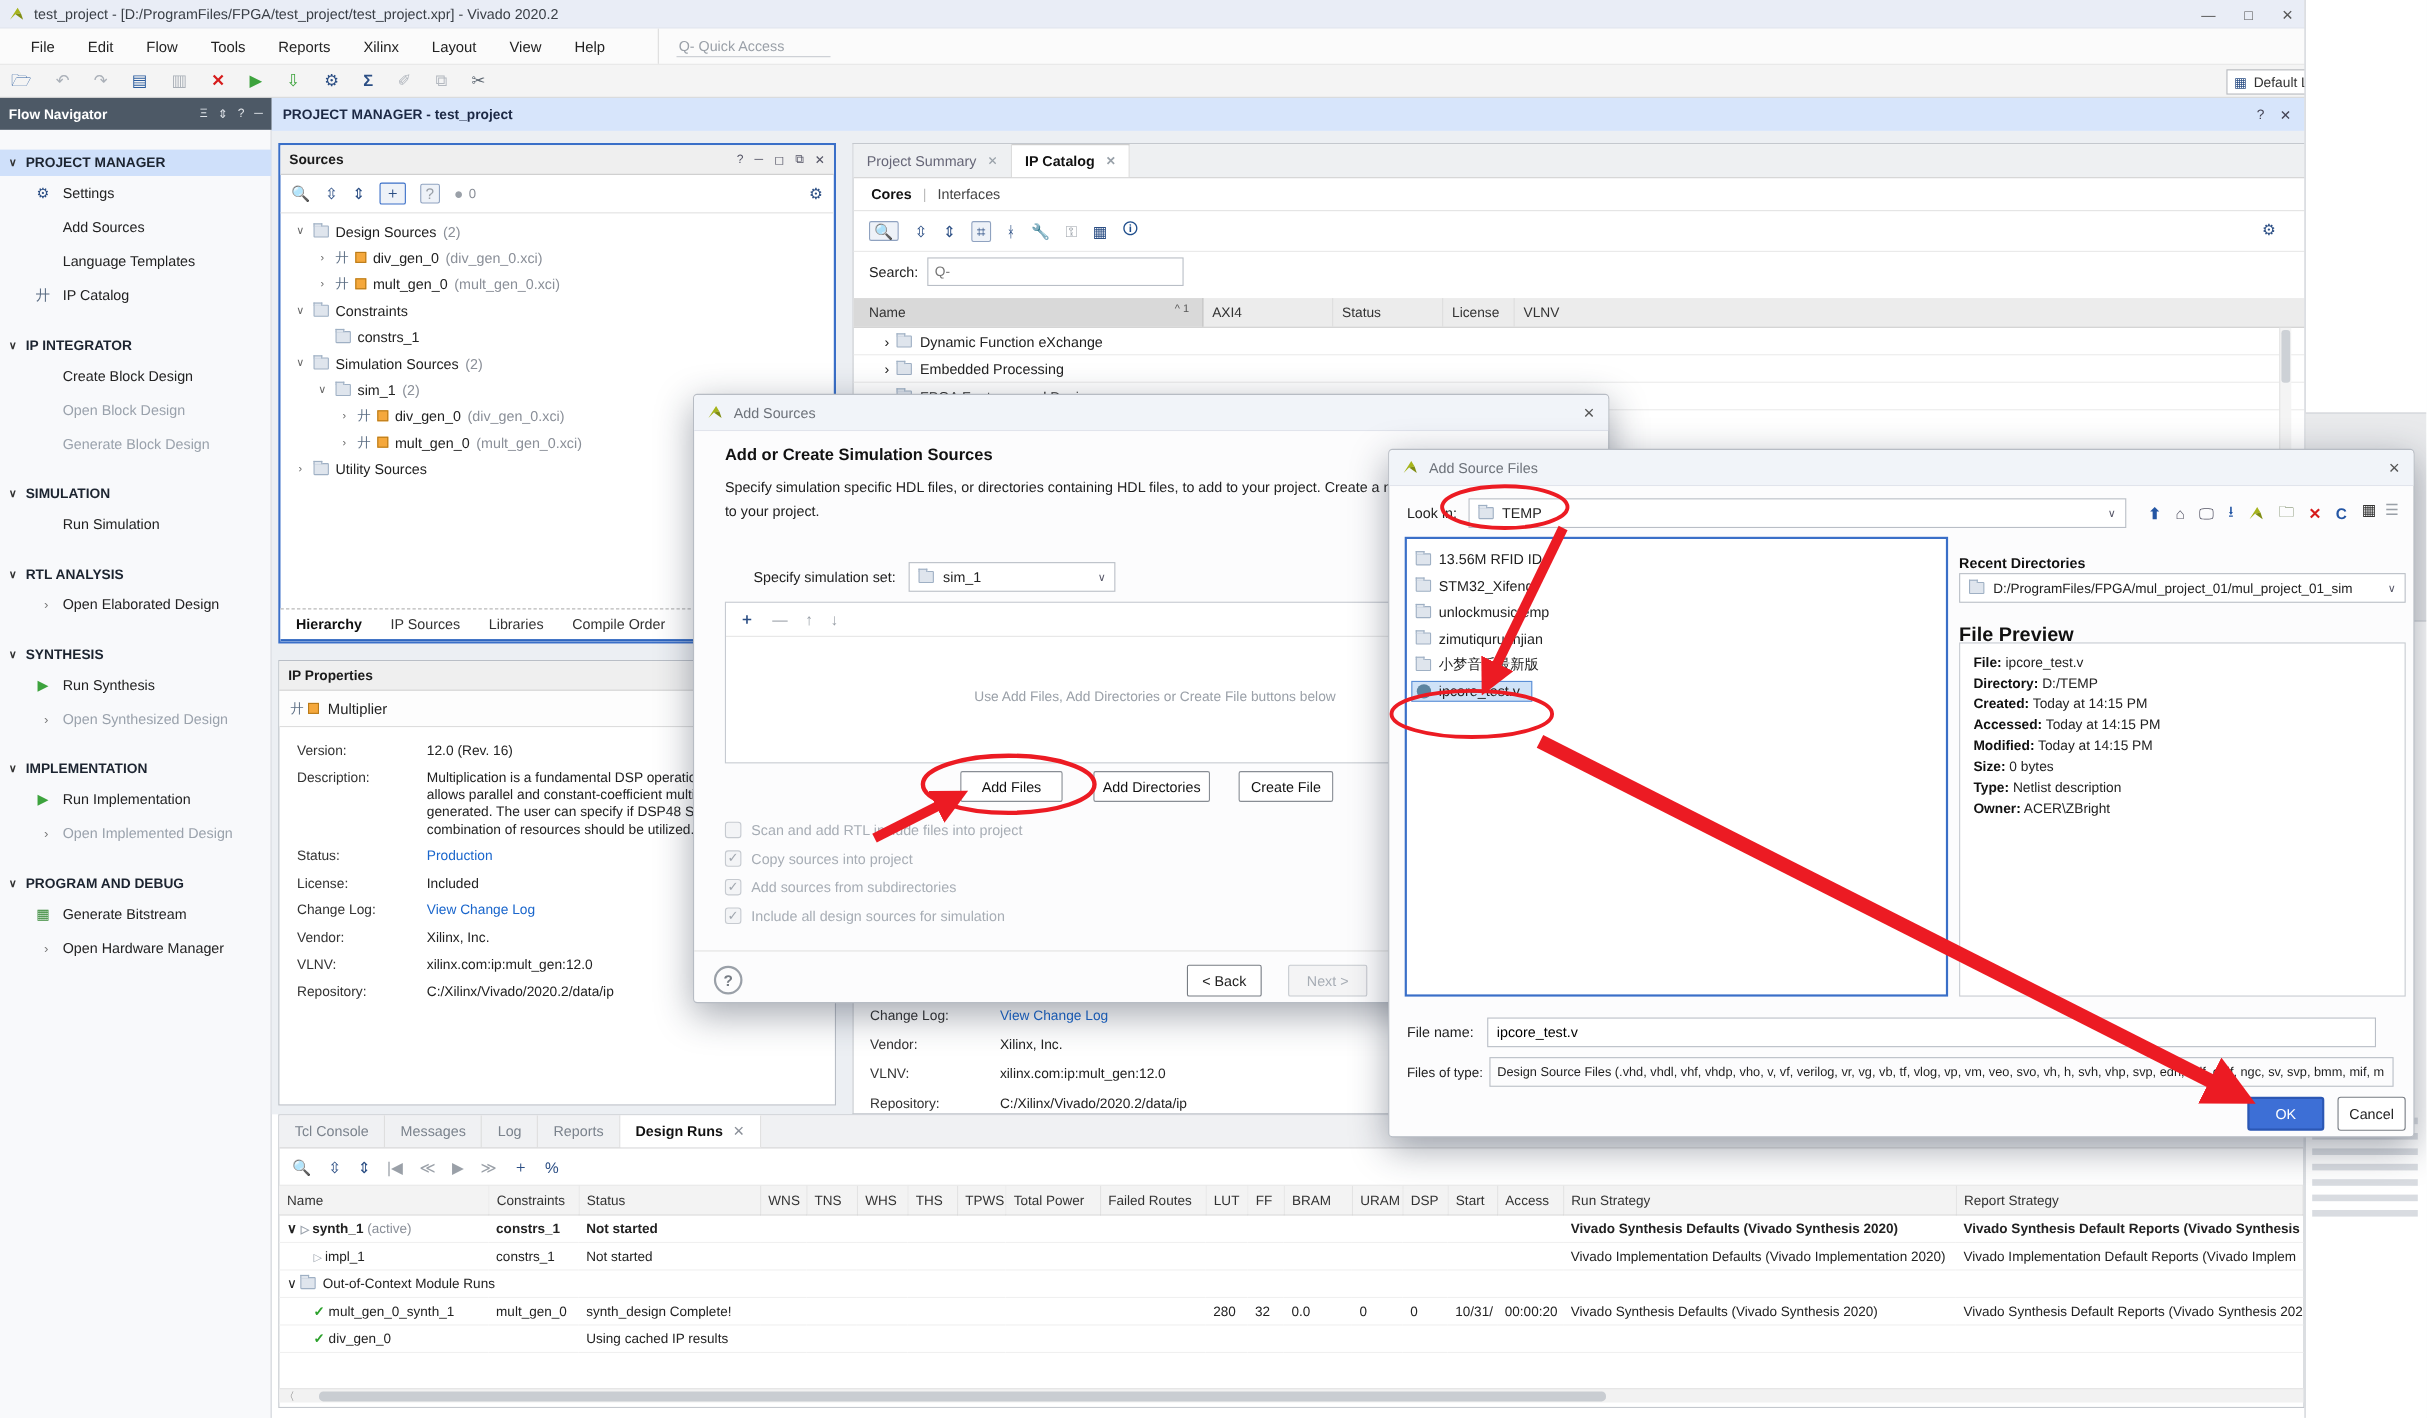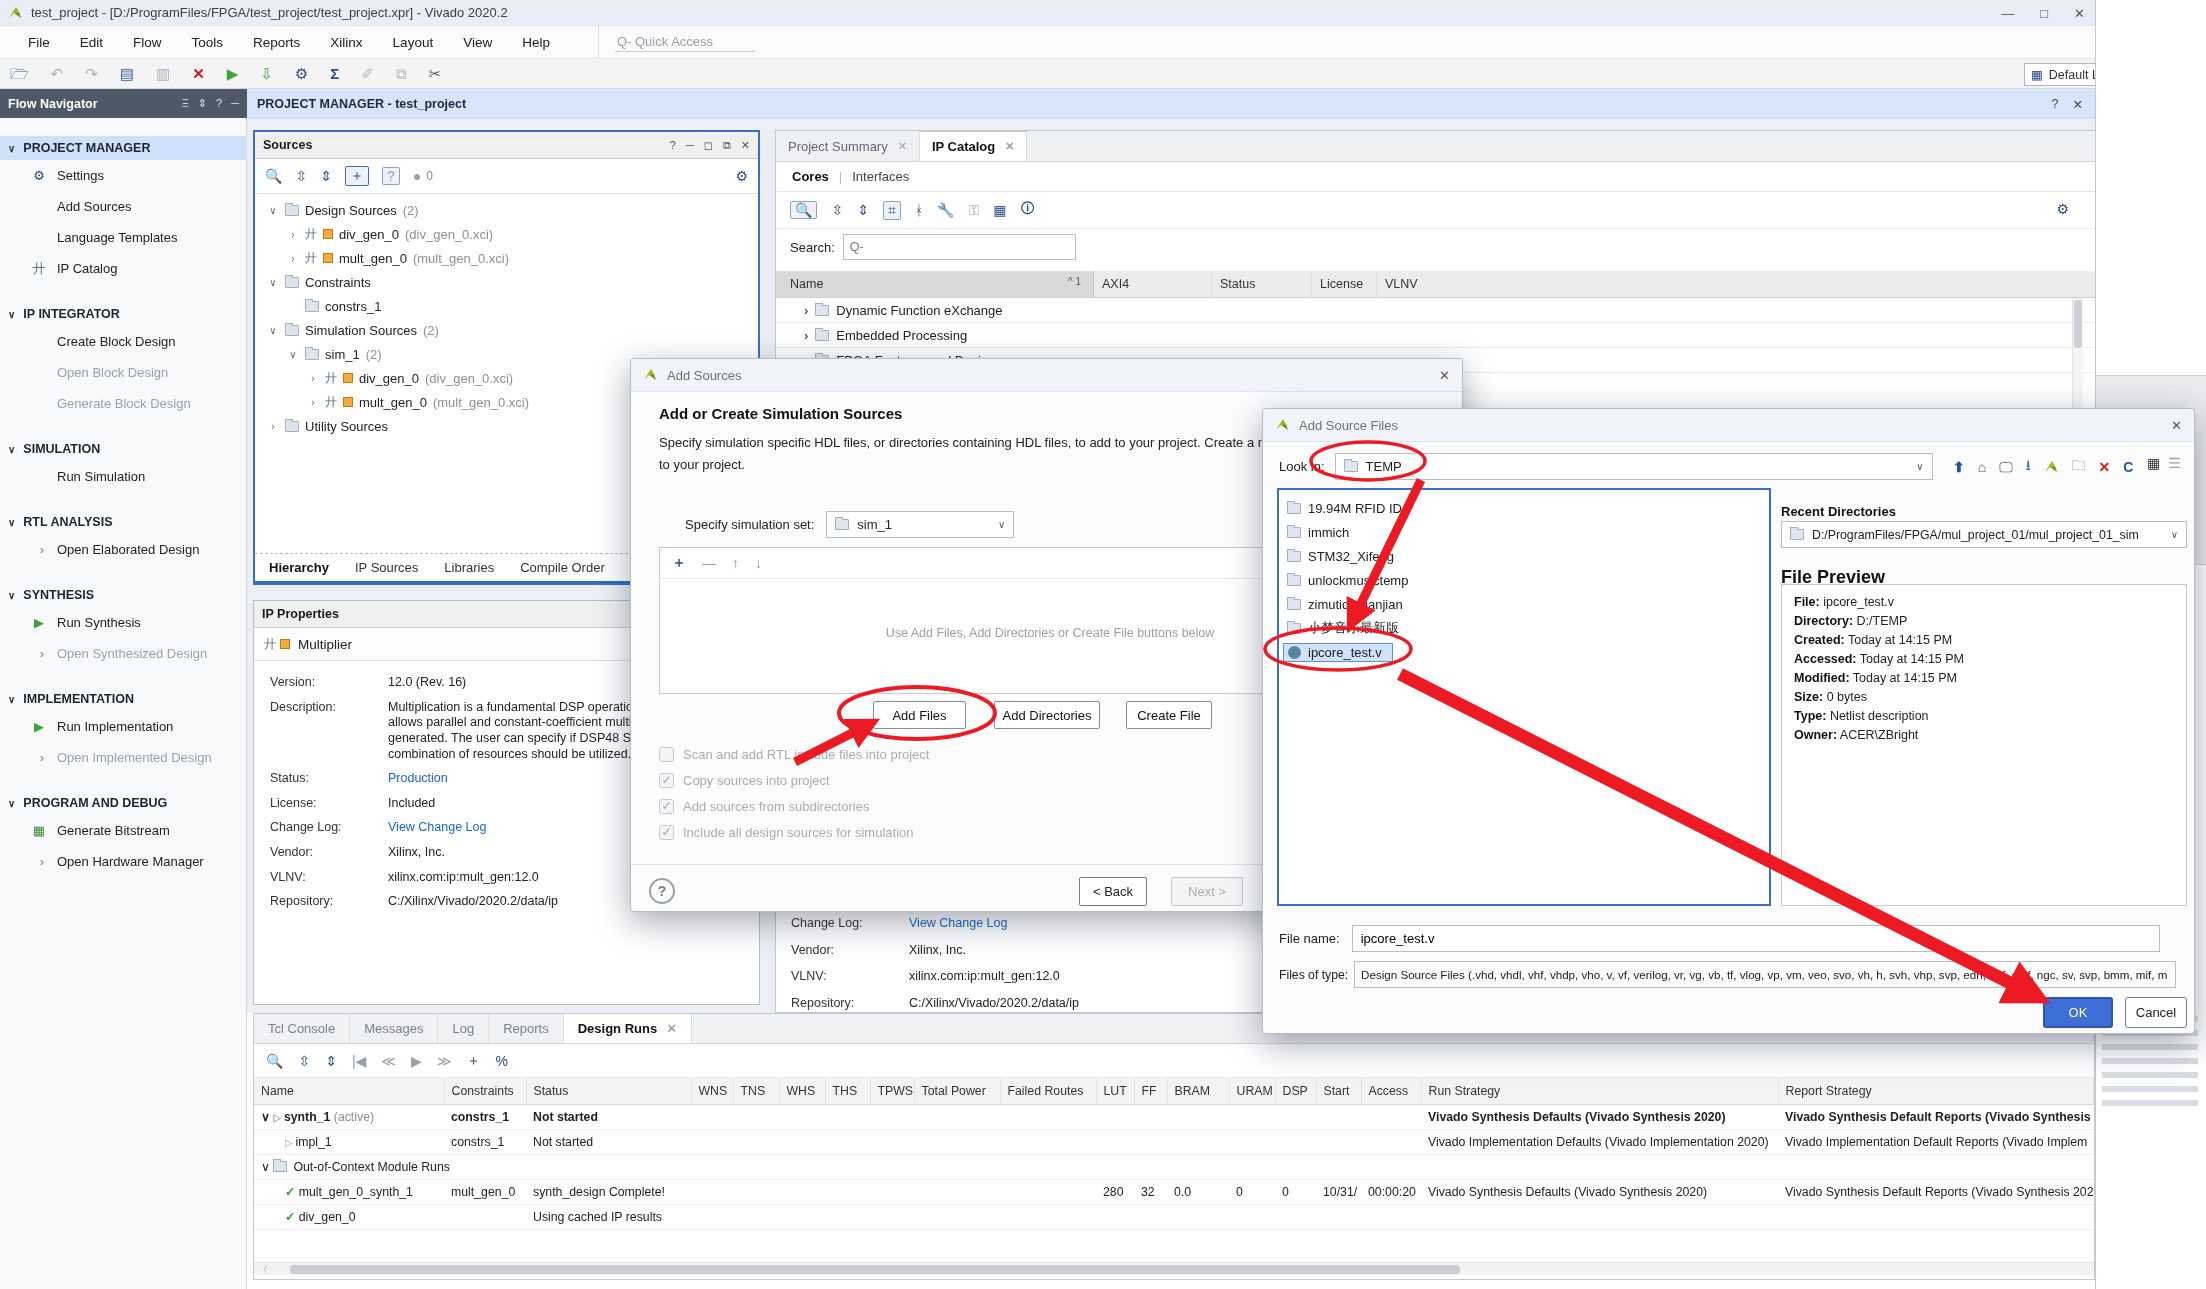--- a/index.html
+++ b/index.html
@@ -804,25 +804,21 @@
       <span style="color:#d61b1b;font-weight:bold;">✕</span>
       <span style="color:#2456a4;font-weight:bold;">C</span>
     </div>
     <div id="af-views">
       <span style="color:#333;">▦</span>
       <span style="color:#9aa0a8;">☰</span>
     </div>
     <div id="af-list">
         <div class="f-row">
           <span class="ic-folder"></span>
-          <span>19.94M RFID ID</span>
-        </div>
-        <div class="f-row">
-          <span class="ic-folder"></span>
-          <span>immich</span>
+          <span>13.56M RFID ID</span>
         </div>
         <div class="f-row">
           <span class="ic-folder"></span>
           <span>STM32_Xifeng</span>
         </div>
         <div class="f-row">
           <span class="ic-folder"></span>
           <span>unlockmusictemp</span>
         </div>
         <div class="f-row">

